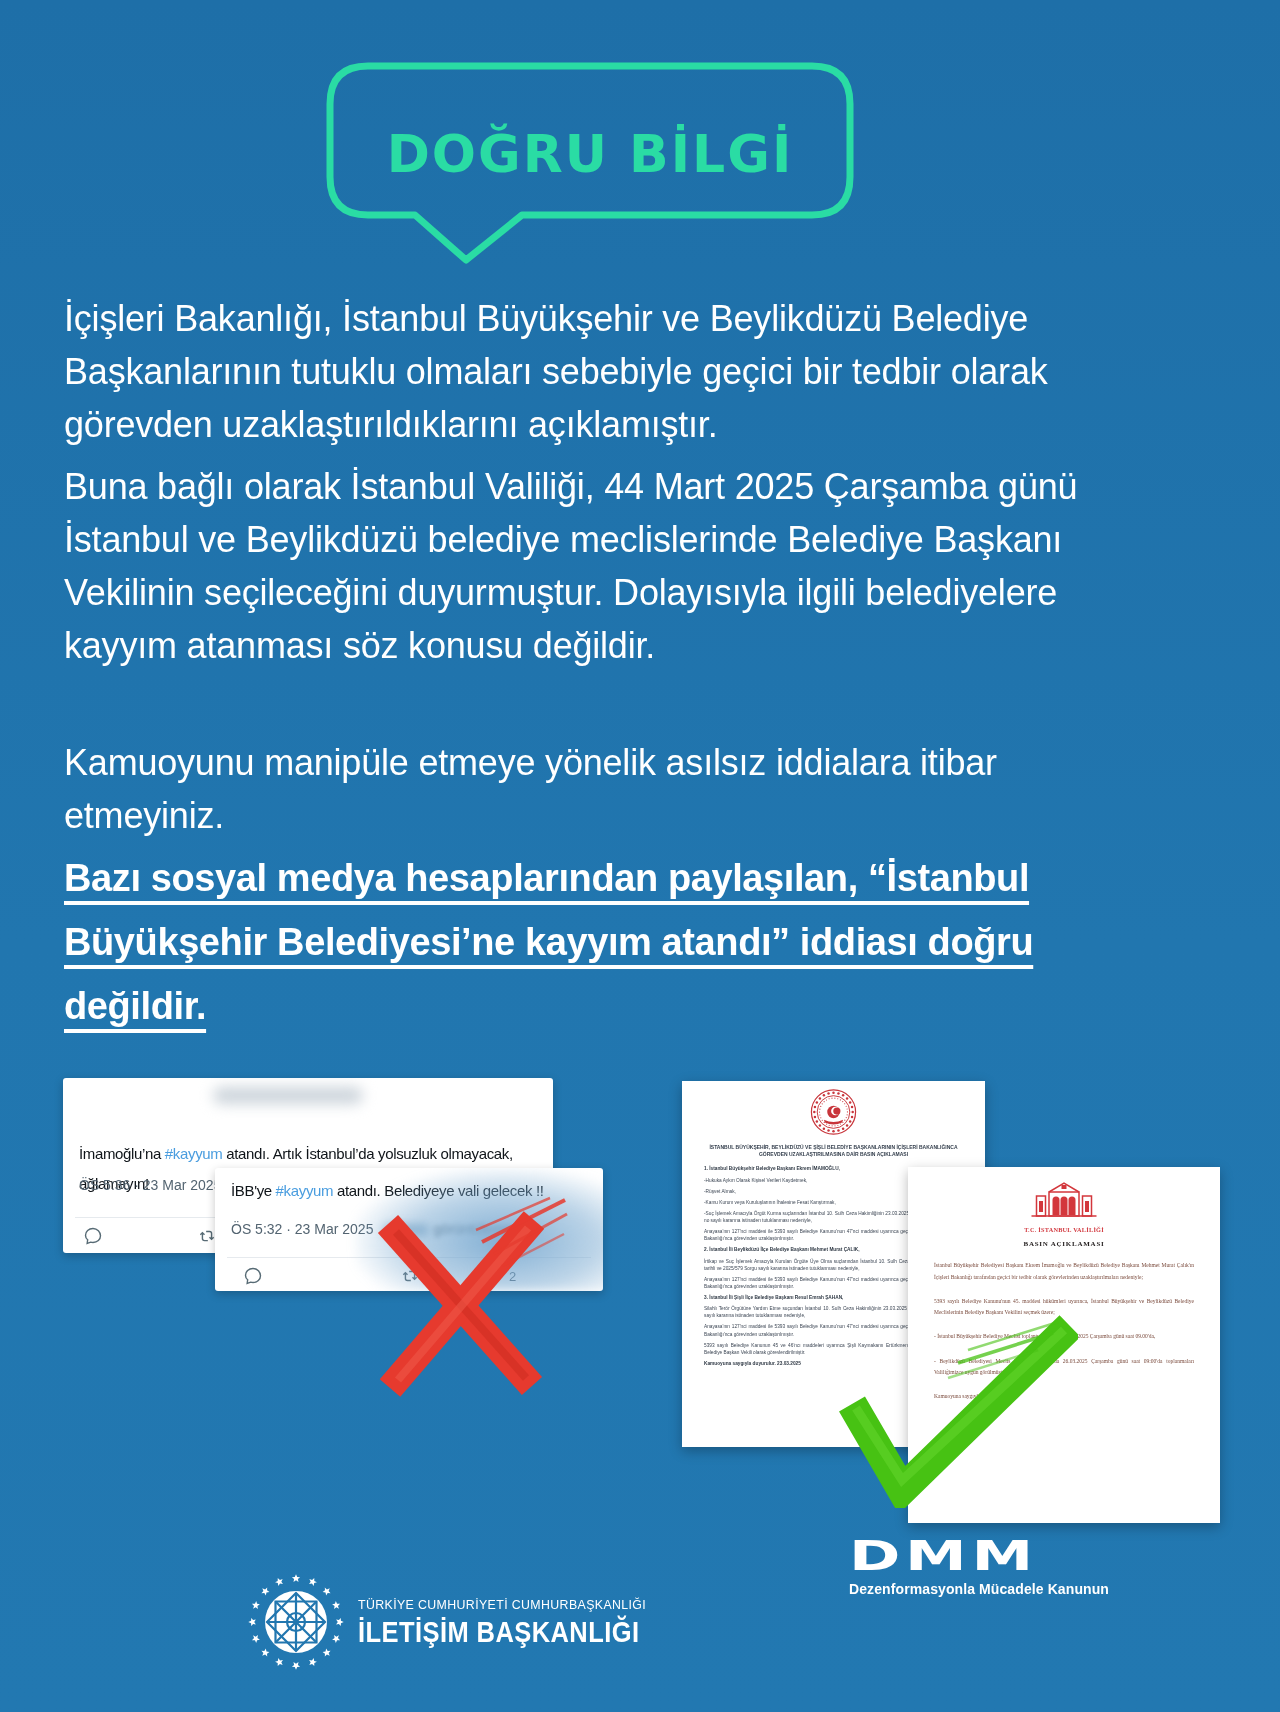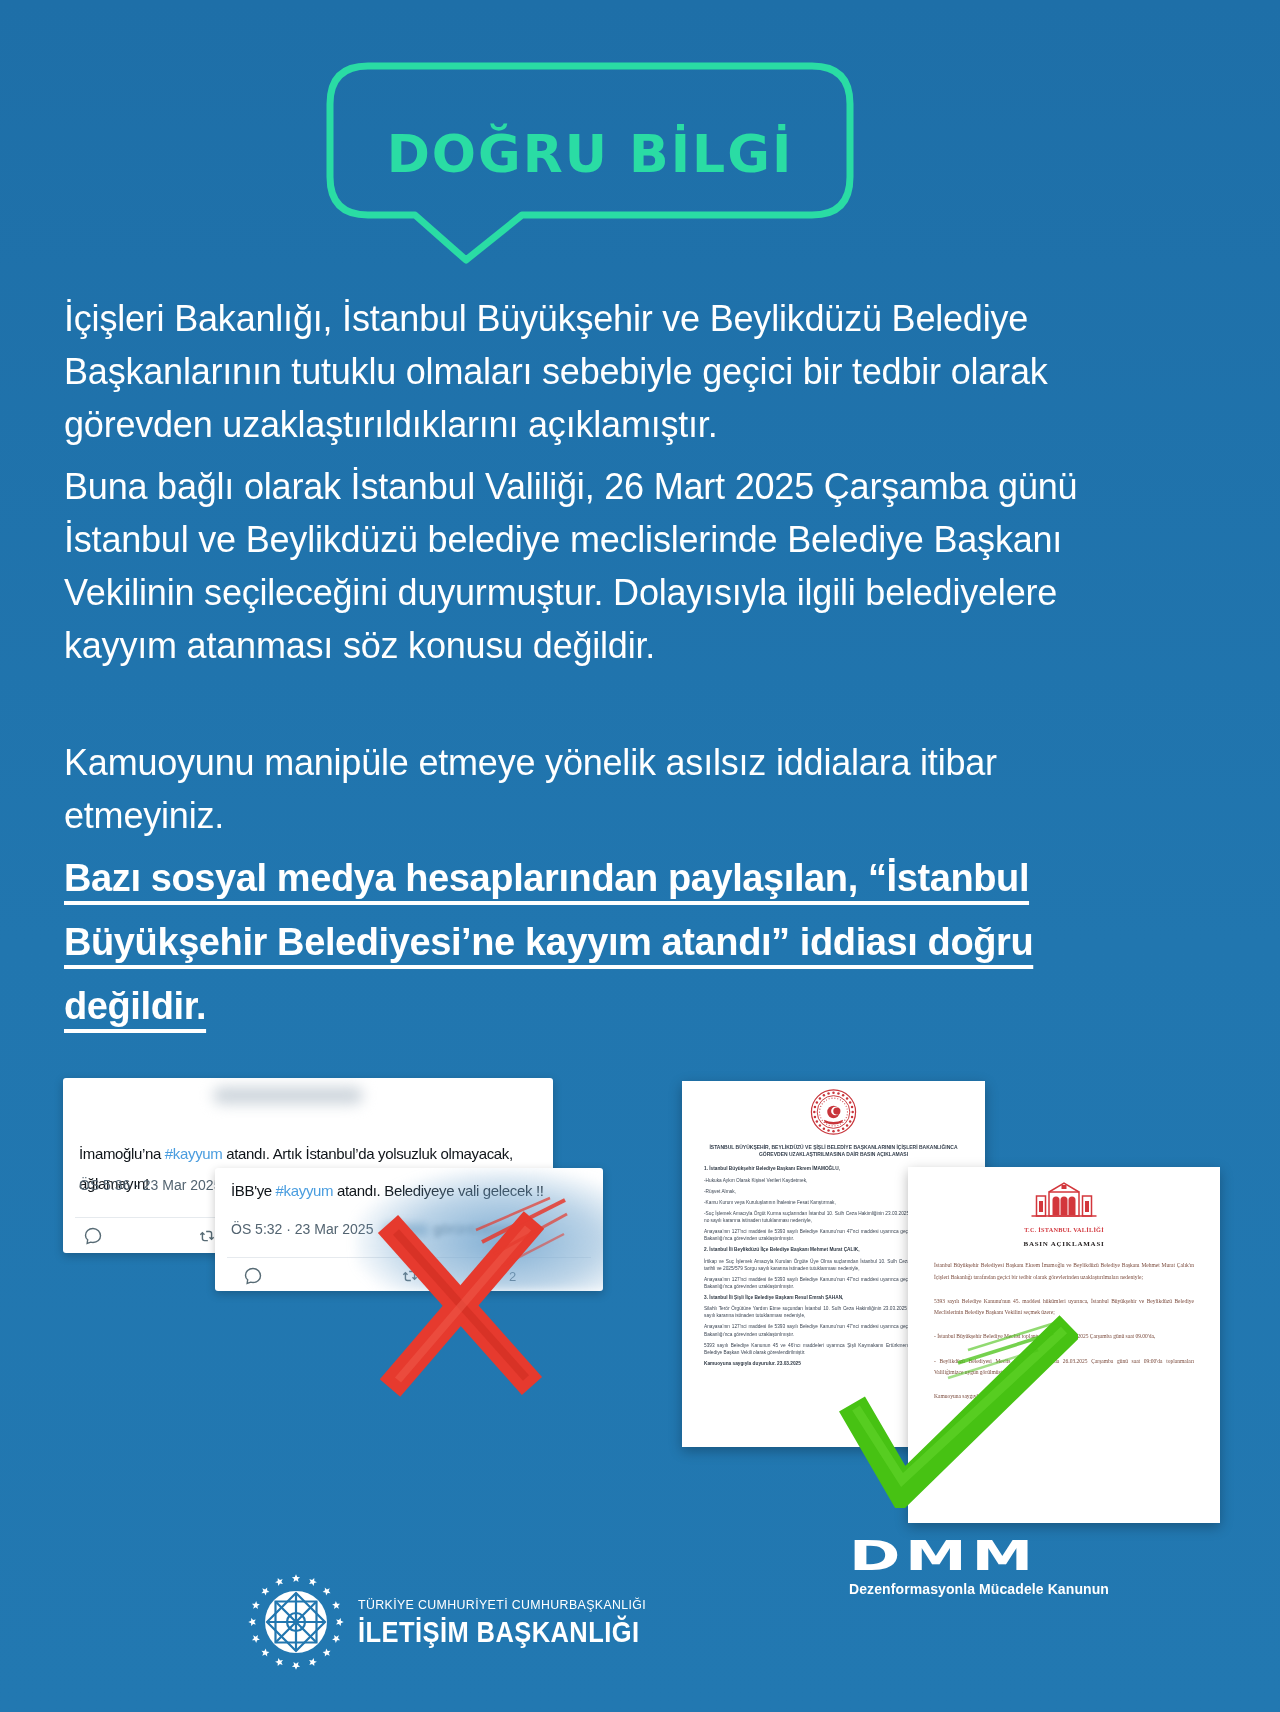--- a/index.html
+++ b/index.html
@@ -96,21 +96,21 @@
 <div class="canvas">
 
   <svg class="bubble-svg" viewBox="0 0 1280 300">
     <path d="M 368,66 L 812,66 Q 850,66 850,104 L 850,177 Q 850,215 812,215 L 522,215 L 466,260 L 415,215 L 368,215 Q 330,215 330,177 L 330,104 Q 330,66 368,66 Z" fill="none" stroke="#2adca4" stroke-width="7" stroke-linejoin="round"></path>
   </svg>
   <div class="badge-title">DOĞRU BİLGİ</div>
 
   <div class="para p1">İçişleri Bakanlığı, İstanbul Büyükşehir ve Beylikdüzü Belediye
 Başkanlarının tutuklu olmaları sebebiyle geçici bir tedbir olarak
 görevden uzaklaştırıldıklarını açıklamıştır.</div>
-  <div class="para p2">Buna bağlı olarak İstanbul Valiliği, 26 Mart 2025 Çarşamba günü
+  <div class="para p2">Buna bağlı olarak İstanbul Valiliği, 44 Mart 2025 Çarşamba günü
 İstanbul ve Beylikdüzü belediye meclislerinde Belediye Başkanı
 Vekilinin seçileceğini duyurmuştur. Dolayısıyla ilgili belediyelere
 kayyım atanması söz konusu değildir.</div>
   <div class="para claim">Bazı sosyal medya hesaplarından paylaşılan, “İstanbul
 Büyükşehir Belediyesi’ne kayyım atandı” iddiası doğru
 değildir.</div>
   <div class="para p3">Kamuoyunu manipüle etmeye yönelik asılsız iddialara itibar
 etmeyiniz.</div>
 
   <div class="tweet t1">

